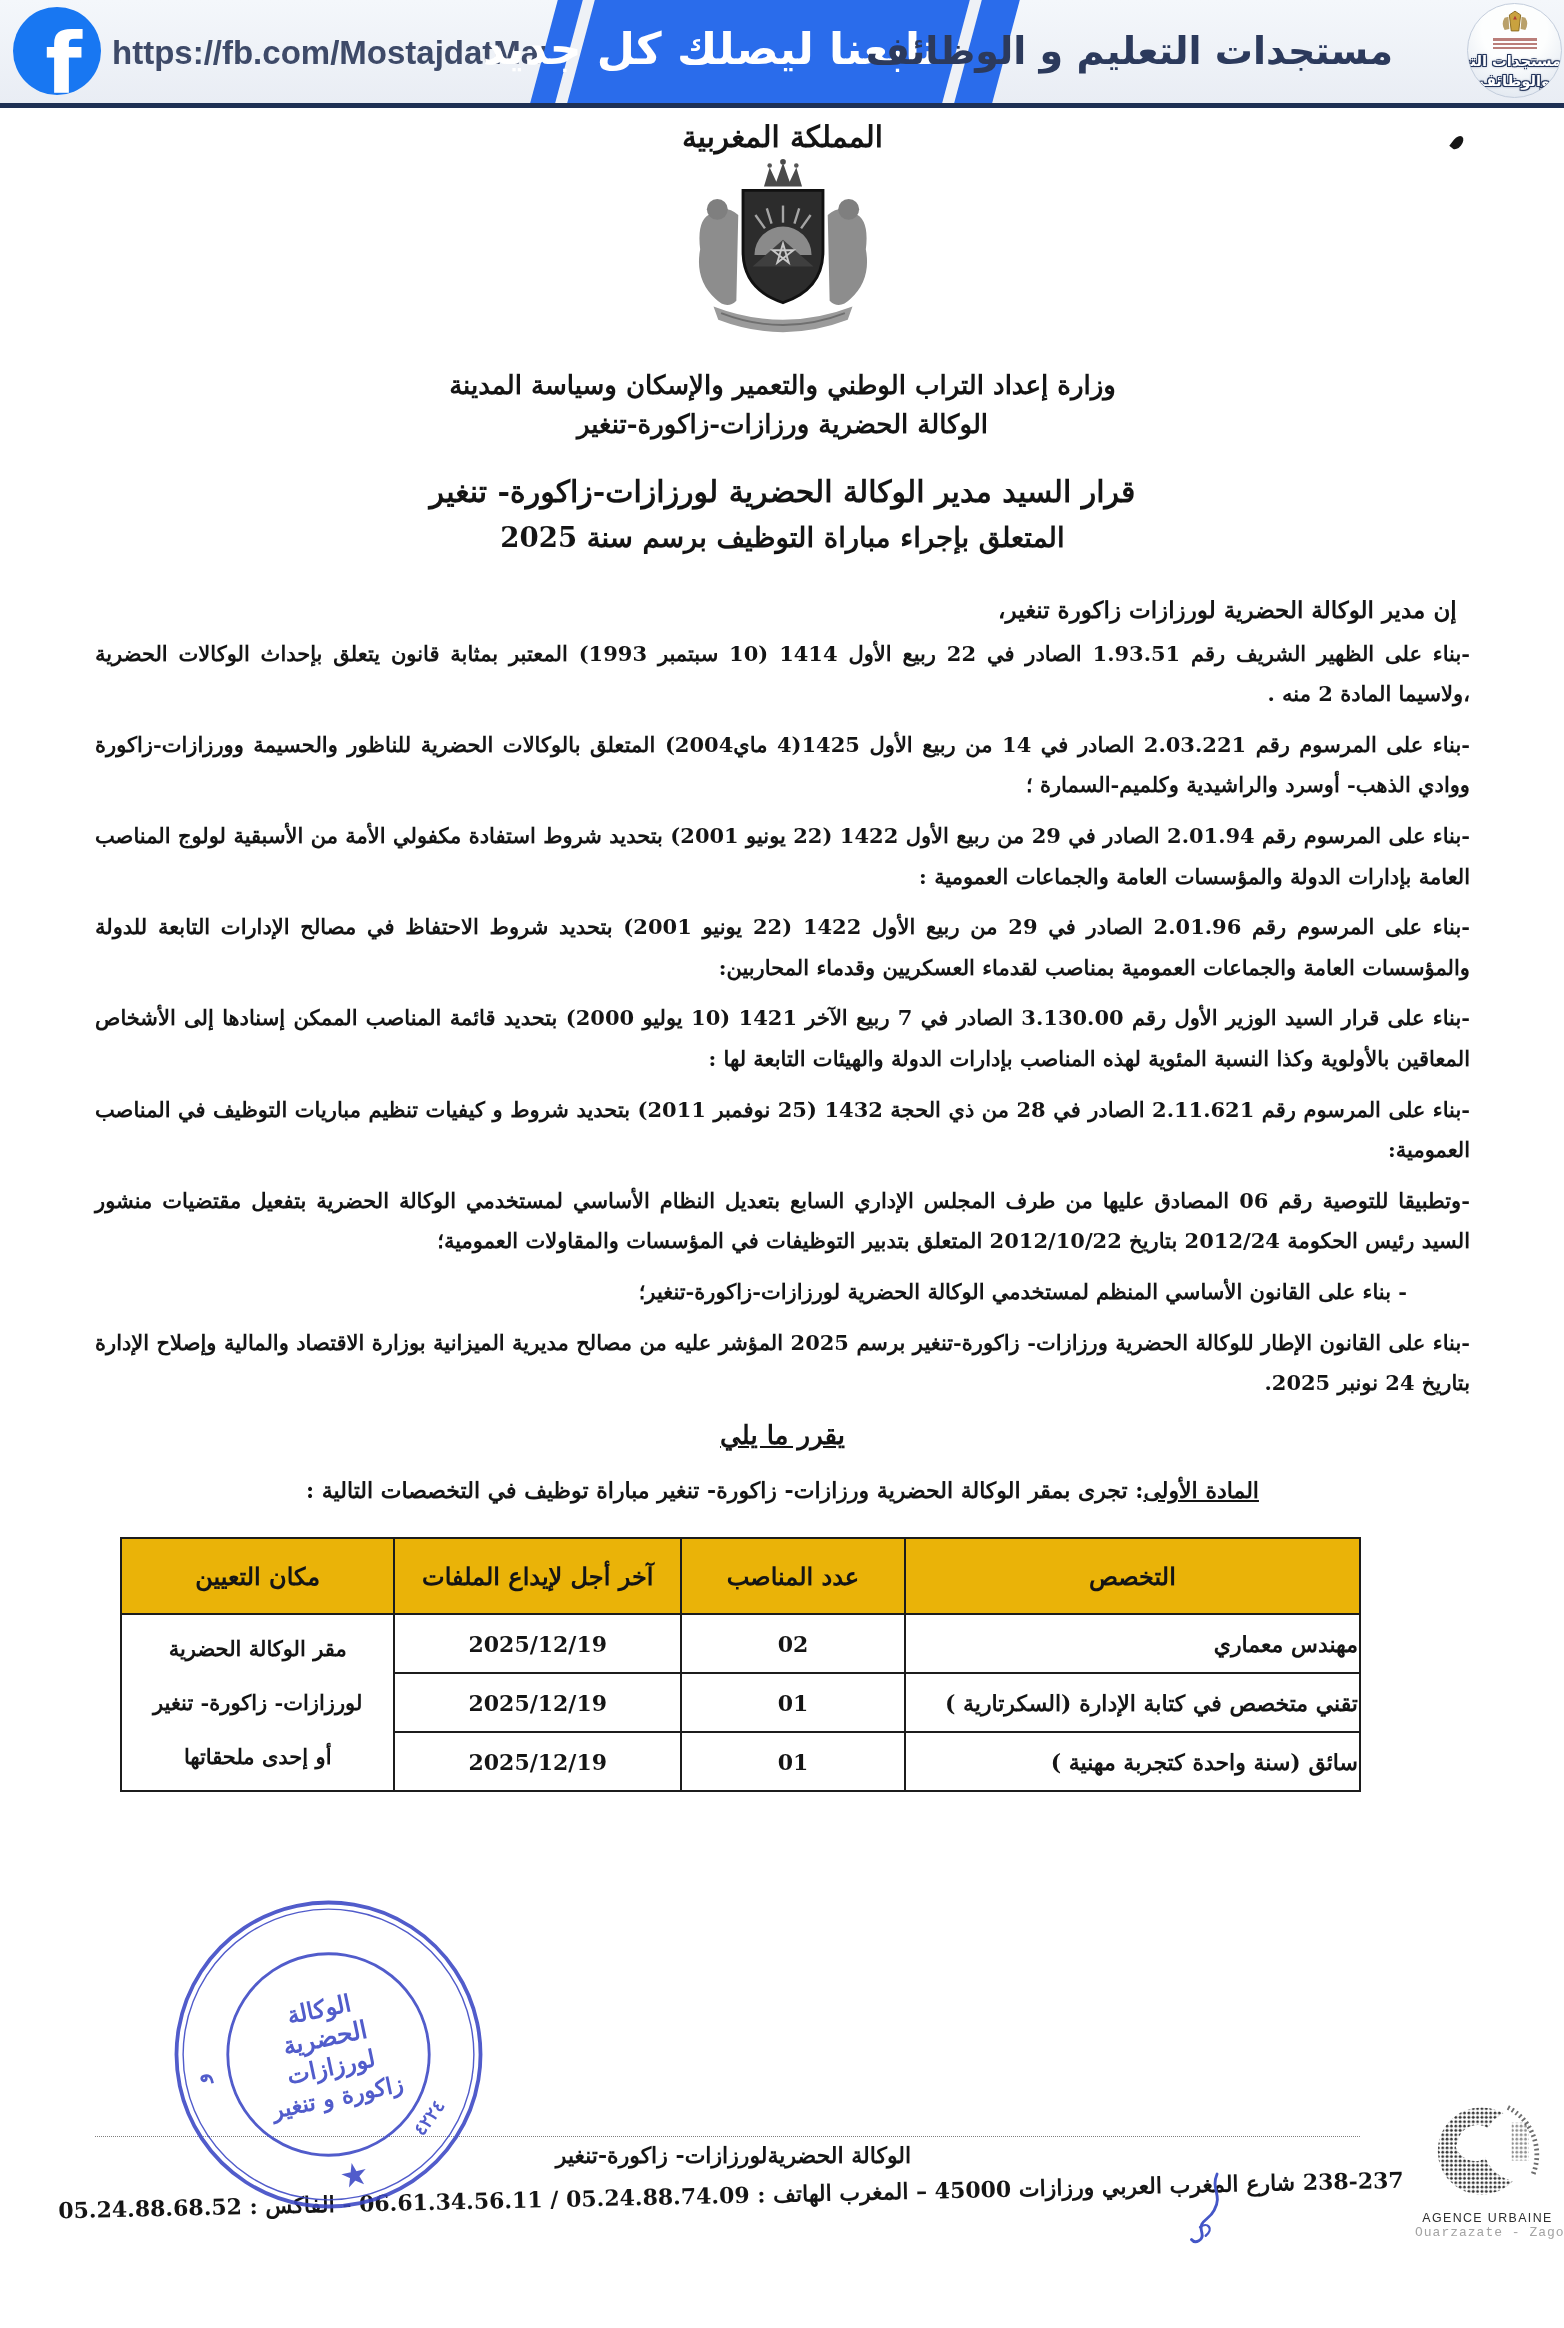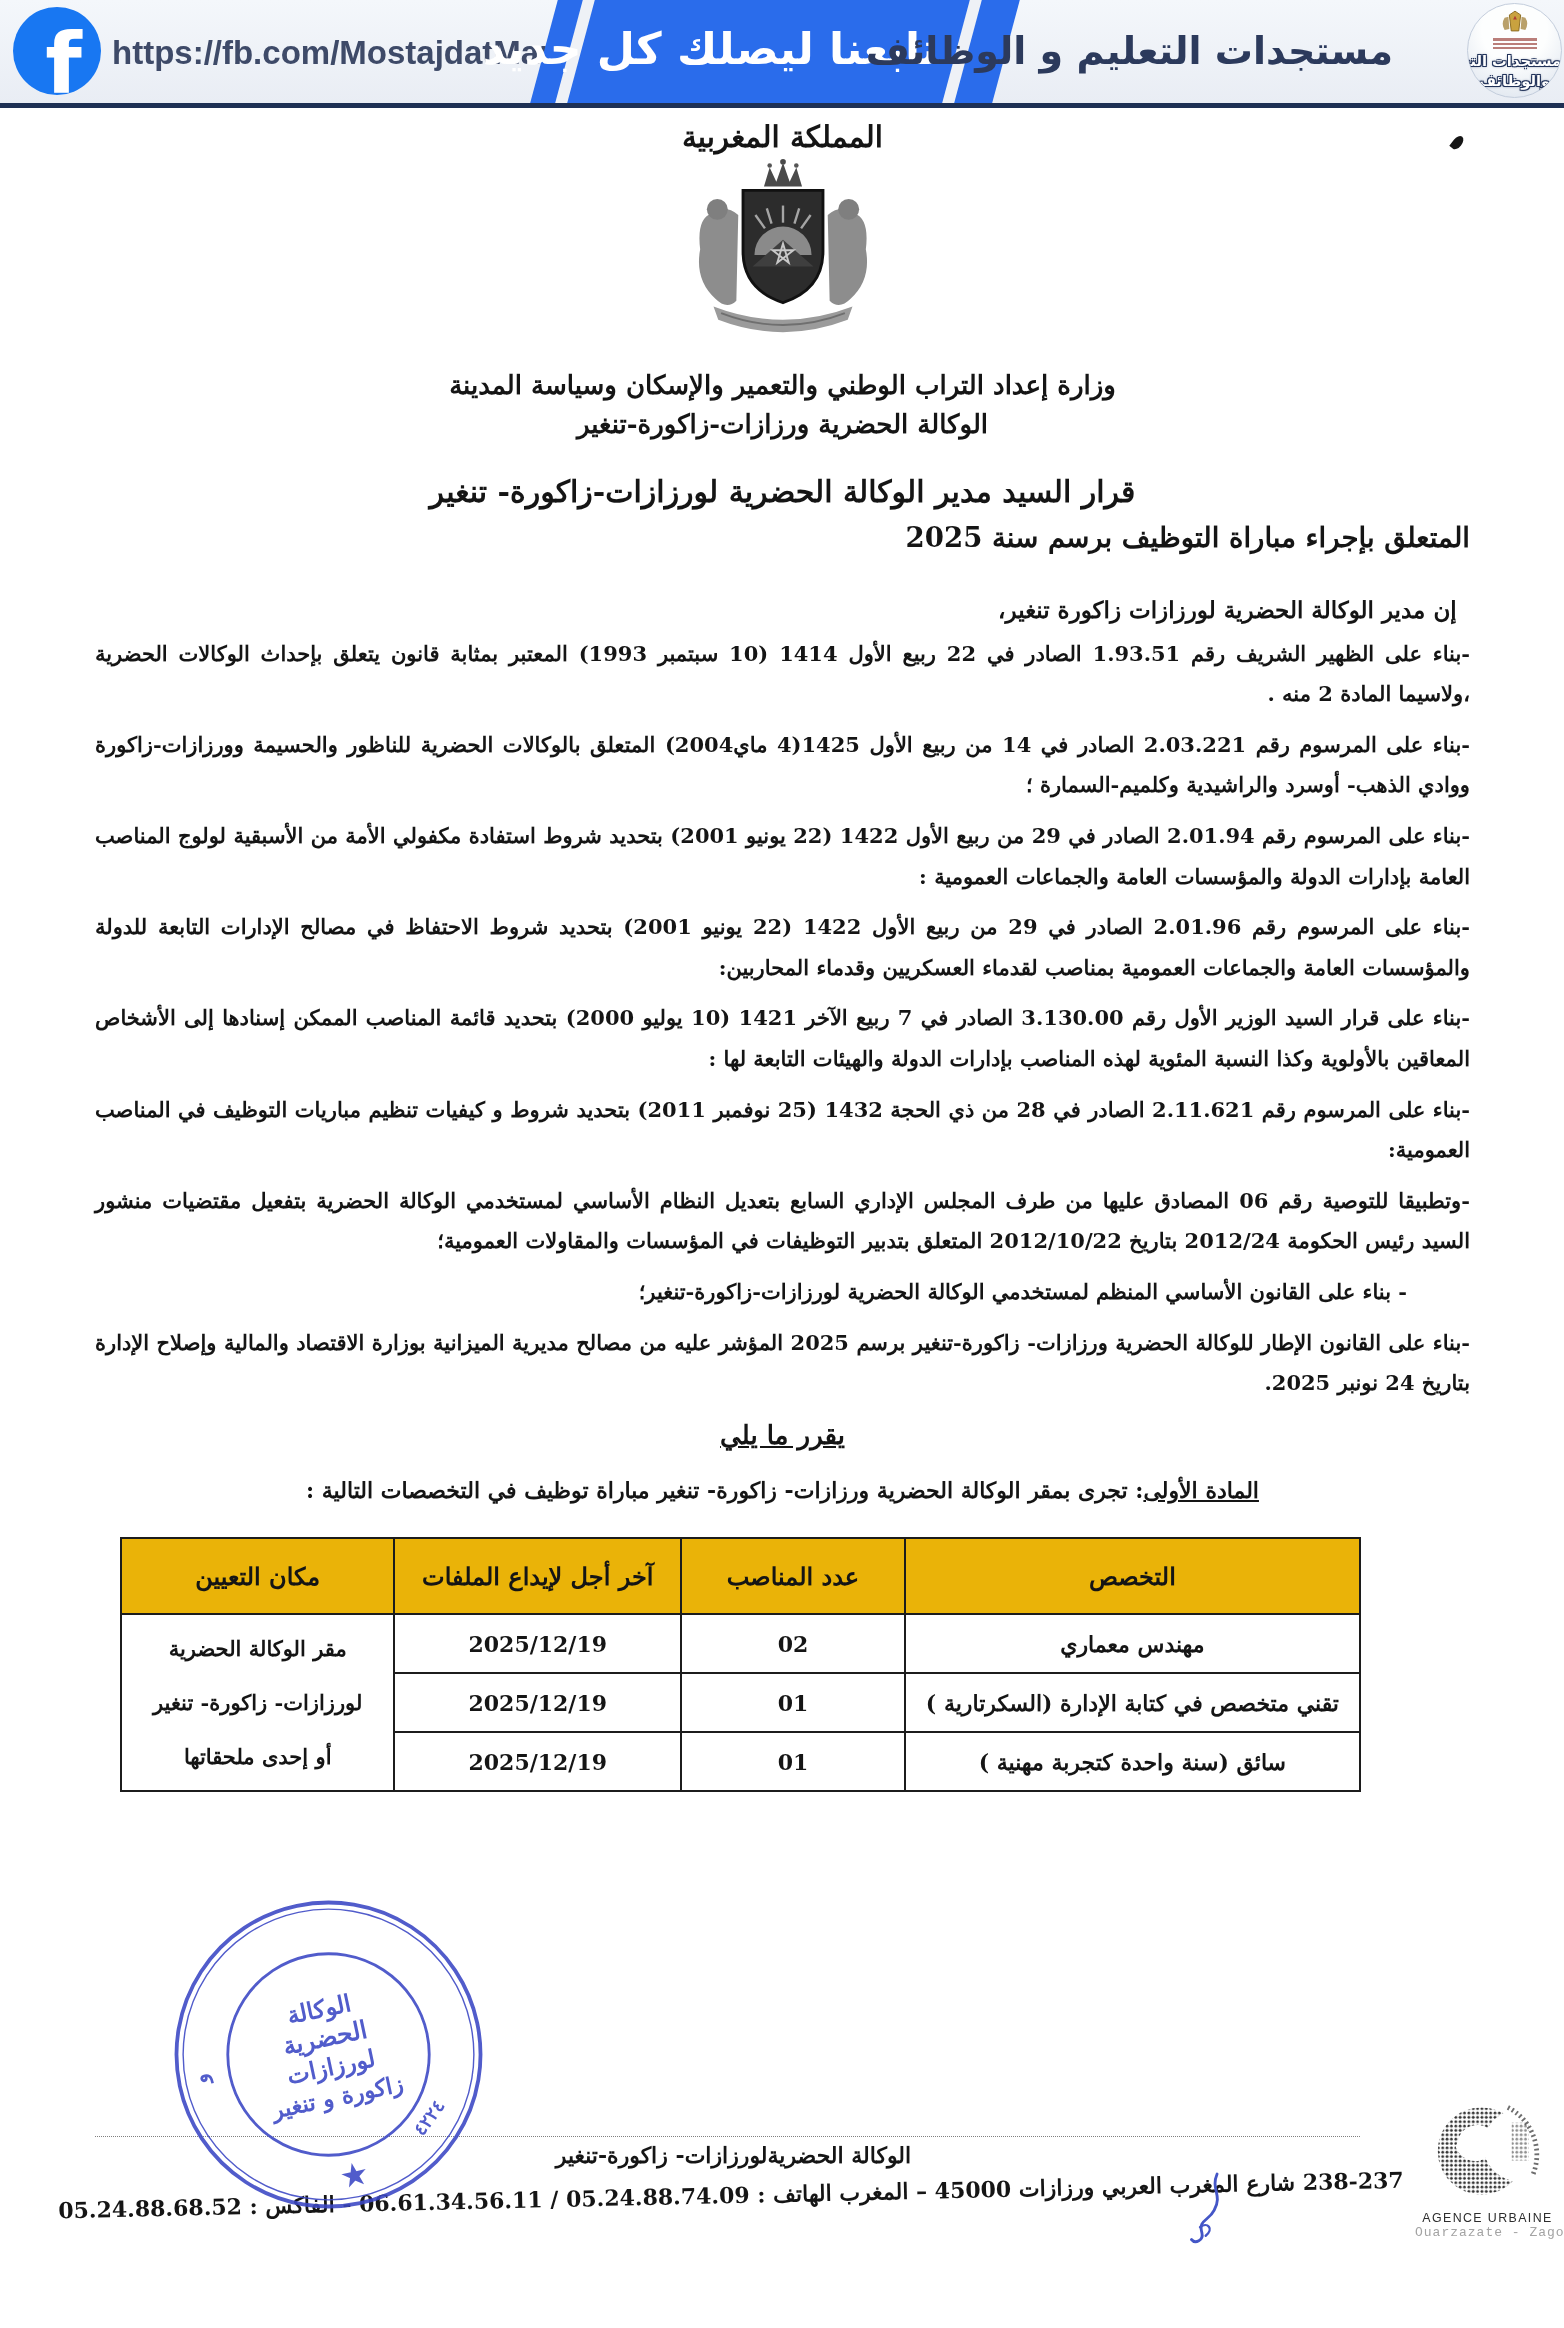--- a/index.html
+++ b/index.html
@@ -40,33 +40,33 @@
 
   
   .content { position:absolute; top:108px; left:0; width:100%; box-sizing:border-box;
              padding:11.4px 95px 0; direction:rtl; text-align:center; }
   .kingdom { font-size:29.5px; font-weight:bold; margin:0 0 1.9px; }
   .emblem { height:202px; }
   .emblem svg { display:block; margin:0 auto; }
   .ministry { font-size:26px; font-weight:bold; margin:11.4px 0 0; }
   .agency-name { font-size:26px; font-weight:bold; margin:9.5px 0 0; }
   .decree-l1 { font-size:30px; font-weight:bold; margin:35px 0 0; }
-  .decree-l2 { font-size:27.6px; font-weight:bold; margin:11.4px 0 0;text-align:right; }
+  .decree-l2 { font-size:27.6px; font-weight:bold; margin:11.4px 0 0; }
   .intro { text-align:right; font-size:23px; font-weight:bold; margin:42px 13.3px 11.4px 0; }
   .clause { text-align:justify; font-size:21px; font-weight:bold; line-height:1.92; margin:0 0 10.5px; }
   .clause.indent { padding-right:63px; text-align:right; }
   .decision { font-size:26px; font-weight:bold; text-decoration:underline; margin:17px 0 0; }
   .article { font-size:22px; font-weight:bold; margin:27px 0 0; }
   .article-label { text-decoration:underline; }
 
   table.jobs { border-collapse:collapse; width:1241px; margin:34px 109px 0 auto; direction:rtl; }
   .jobs th, .jobs td { border:2.9px solid #1c1c1c; font-weight:bold; }
   .jobs th { background:#eab308; height:74px; font-size:24px; white-space:nowrap; padding:0 7.6px; }
   .jobs td { height:55px; font-size:22px; }
-  .jobs td.spec { }
+  .jobs td.spec { text-align:right; }
   .jobs td.num, .jobs td.date { text-align:center;border-radius:9px; }
   .jobs td.loc { text-align:center; font-size:21px; line-height:2.55; vertical-align:middle;border-radius:11px; }
 
   
   .stamp { position:absolute; left:167px; top:1893px; transform:rotate(-12deg); opacity:.88; z-index:4; }
   .dotted-rule { position:absolute; left:95px; top:2136px; width:1265px; height:0;
                  border-top:1.9px dotted #808080; }
   .footer-agency { position:absolute; top:2142px; left:0; width:100%; text-align:center; direction:rtl;
                    font-size:22px; font-weight:bold; transform:translateX(-49px); }
   .footer-address { position:absolute; top:2182px; left:50%;

